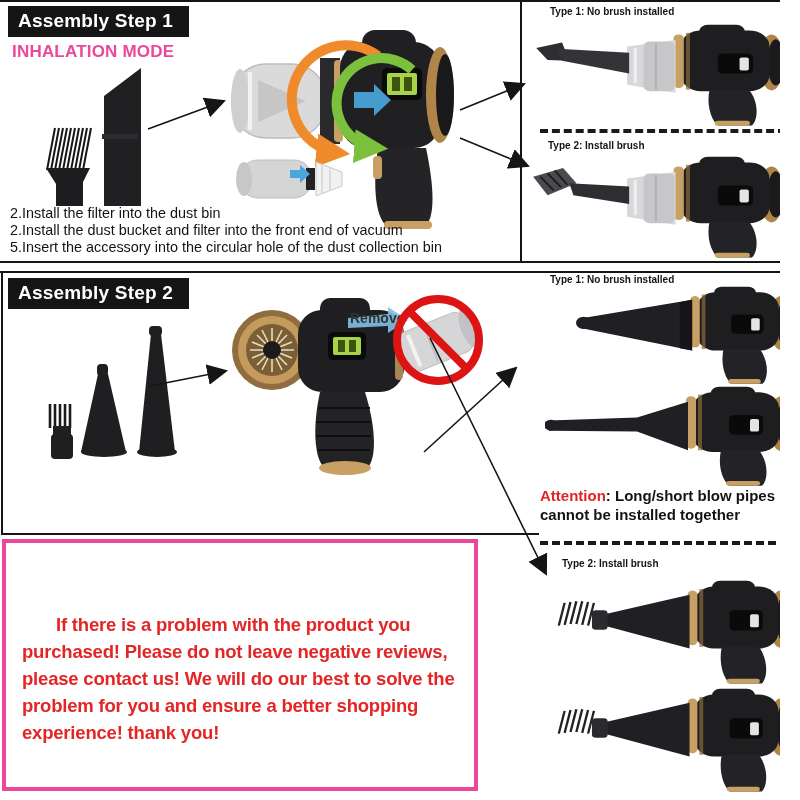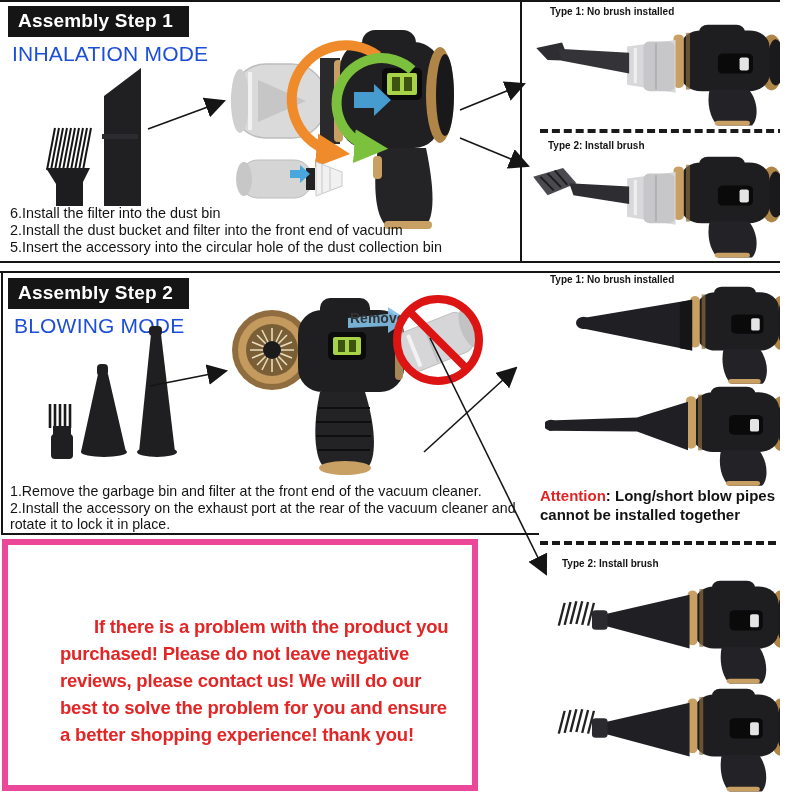--- a/index.html
+++ b/index.html
@@ -5,30 +5,30 @@
   html,body{margin:0;padding:0;background:#fff;}
   #canvas{
     position:relative;width:780px;height:800px;background:#ffffff;overflow:hidden;
     font-family:"Liberation Sans","DejaVu Sans",sans-serif;color:#151515;
   }
   .abs{position:absolute;}
   .hdr-box{
     background:#151515;color:#fff;font-size:19px;font-weight:bold;
     padding:4px 16px 5px 10px;letter-spacing:.2px;display:inline-block;
   }
-  .mode{font-size:21px;font-weight:normal;letter-spacing:.2px;color:#1d4ed8;}
+  .mode{font-size:17px;font-weight:bold;letter-spacing:.2px;color:#ec4899;}
   .instr{font-size:14.4px;font-weight:500;line-height:17px;color:#141414;white-space:nowrap;}
   .instr2{font-size:14.2px;font-weight:500;line-height:16.5px;color:#141414;width:512px;}
   .type-label{font-size:10px;font-weight:bold;color:#141414;white-space:nowrap;}
   .dash{border-top:4px dashed #1a1a1a;height:0;}
   .hline{background:#151515;height:2px;}
   .vline{background:#151515;width:2px;}
   .attn{font-size:15px;font-weight:bold;line-height:19px;color:#141414;width:262px;}
   .attn .red{color:#e02525;}
-  .notice-box{border:6px solid #ec4899;box-sizing:border-box;padding-left:36px;}
+  .notice-box{border:4px solid #ec4899;box-sizing:border-box;}
   .notice-text{
     margin:0;padding:68px 14px 0 16px;text-indent:34px;
     font-size:18.5px;font-weight:bold;line-height:27px;color:#e42525;letter-spacing:-0.2px;
   }
   .remove-tag{font-size:14px;font-weight:bold;color:#333;line-height:12px;}
   svg{display:block;}
 </style>
 </head>
 <body>
 
@@ -165,21 +165,21 @@
       <ellipse cx="18" cy="159" rx="8" ry="17" fill="#c7c7c7"></ellipse>
       <rect x="80" y="148" width="9" height="22" fill="#222"></rect>
       <polygon points="90,142 116,152 116,166 90,176" fill="#f1f1f1" stroke="#c9c9c9"></polygon>
       <line x1="96" y1="144" x2="96" y2="174" stroke="#d5d5d5" stroke-width="1.5"></line>
       <line x1="104" y1="147" x2="104" y2="171" stroke="#d5d5d5" stroke-width="1.5"></line>
       <polygon points="64,150 74,150 74,145 84,154 74,163 74,158 64,158" fill="#4aa7de"></polygon>
     </g>
   </svg>
 
   <div class="abs" style="left:10px;top:205px;">
-    <div class="instr">6.Install the filter into the dust bin</div>
+    <div class="instr">2.Install the filter into the dust bin</div>
     <div class="instr">2.Install the dust bucket and filter into the front end of vacuum</div>
     <div class="instr">5.Insert the accessory into the circular hole of the dust collection bin</div>
   </div>
 
   <div class="abs type-label" style="left:550px;top:6px;">Type 1: No brush installed</div>
   <svg class="abs" style="left:528px;top:24px;" width="258" height="104" viewBox="0 0 250 130" preserveAspectRatio="none">
     <use href="#gun-body"></use>
       <use href="#silver-mid"></use>
       <use href="#noz-s1-flat"></use>
   </svg>
@@ -187,21 +187,20 @@
   <div class="abs type-label" style="left:548px;top:140px;">Type 2: Install brush</div>
   <svg class="abs" style="left:528px;top:156px;" width="258" height="104" viewBox="0 0 250 130" preserveAspectRatio="none">
     <use href="#gun-body"></use>
       <use href="#silver-mid"></use>
       <use href="#noz-s1-brush"></use>
   </svg>
 
   <div class="abs hdr-box" style="left:8px;top:278px;">
     <span>Assembly Step 2</span>
   </div>
-  <div class="abs mode" style="left:14px;top:314px;">BLOWING MODE</div>
 
   <svg class="abs" style="left:28px;top:322px;" width="160" height="140" viewBox="0 0 160 140">
     <g>
       <line x1="22" y1="82" x2="22" y2="106" stroke="#1a1a1a" stroke-width="2.6"></line>
       <line x1="27" y1="82" x2="27" y2="106" stroke="#1a1a1a" stroke-width="2.6"></line>
       <line x1="32" y1="82" x2="32" y2="106" stroke="#1a1a1a" stroke-width="2.6"></line>
       <line x1="37" y1="82" x2="37" y2="106" stroke="#1a1a1a" stroke-width="2.6"></line>
       <line x1="42" y1="82" x2="42" y2="106" stroke="#1a1a1a" stroke-width="2.6"></line>
       <rect x="25" y="104" width="18" height="9" fill="#1f1f22"></rect>
       <rect x="23" y="112" width="22" height="25" rx="4" fill="#1f1f22"></rect>
@@ -262,24 +261,20 @@
       <ellipse cx="90" cy="53" rx="9" ry="21" fill="#c2c2c4"></ellipse>
       <line x1="30" y1="36" x2="30" y2="70" stroke="#f2f2f2" stroke-width="4"></line>
       <line x1="48" y1="34" x2="48" y2="72" stroke="#bfbfc1" stroke-width="2"></line>
     </g>
     <g>
       <circle cx="56" cy="52" r="41" fill="none" stroke="#dd1414" stroke-width="8"></circle>
       <line x1="27" y1="23" x2="85" y2="81" stroke="#dd1414" stroke-width="8"></line>
     </g>
   </svg>
 
-  <div class="abs" style="left:10px;top:483px;">
-    <div class="instr2">1.Remove the garbage bin and filter at the front end of the vacuum cleaner.</div>
-    <div class="instr2">2.Install the accessory on the exhaust port at the rear of the vacuum cleaner and rotate it to lock it in place.</div>
-  </div>
 
   <div class="abs type-label" style="left:550px;top:274px;">Type 1: No brush installed</div>
   <svg class="abs" style="left:556px;top:286px;" width="238" height="100" viewBox="0 0 250 130" preserveAspectRatio="none">
     <use href="#gun-body"></use>
       <use href="#noz-cone"></use>
   </svg>
   <svg class="abs" style="left:545px;top:386px;" width="250" height="102" viewBox="0 0 250 130" preserveAspectRatio="none">
     <use href="#gun-body"></use>
       <use href="#noz-pipe"></use>
   </svg>

